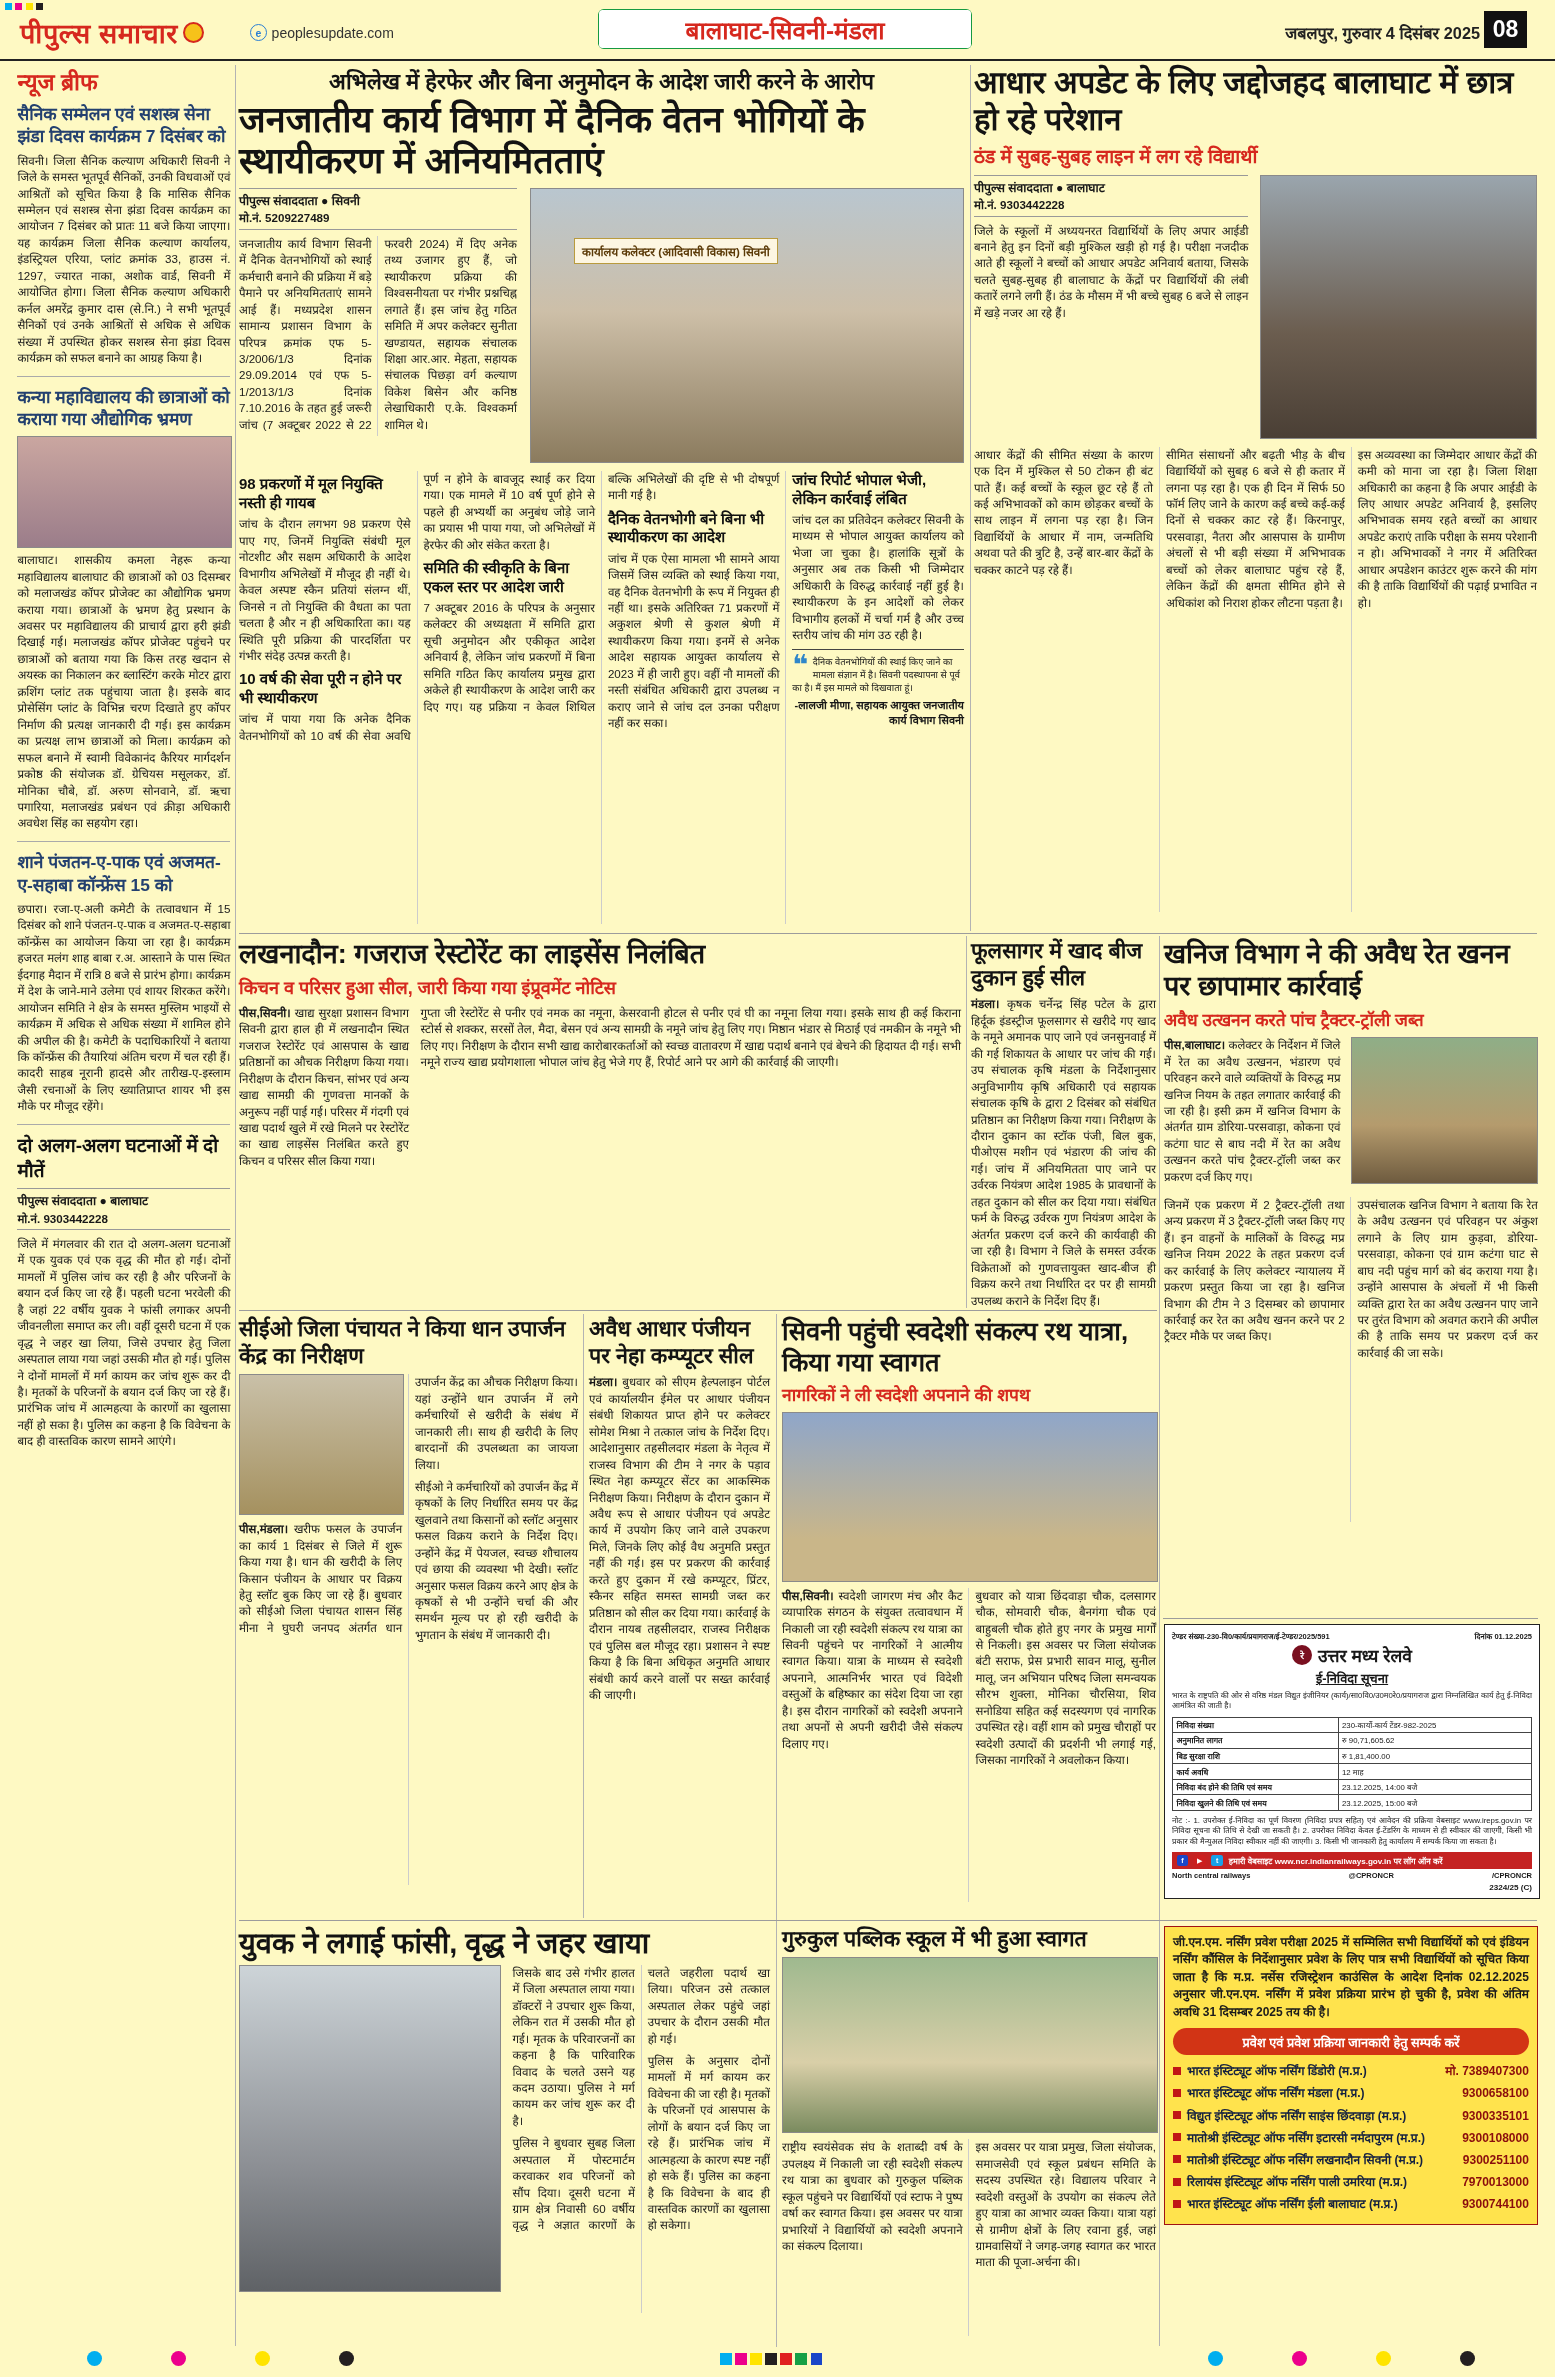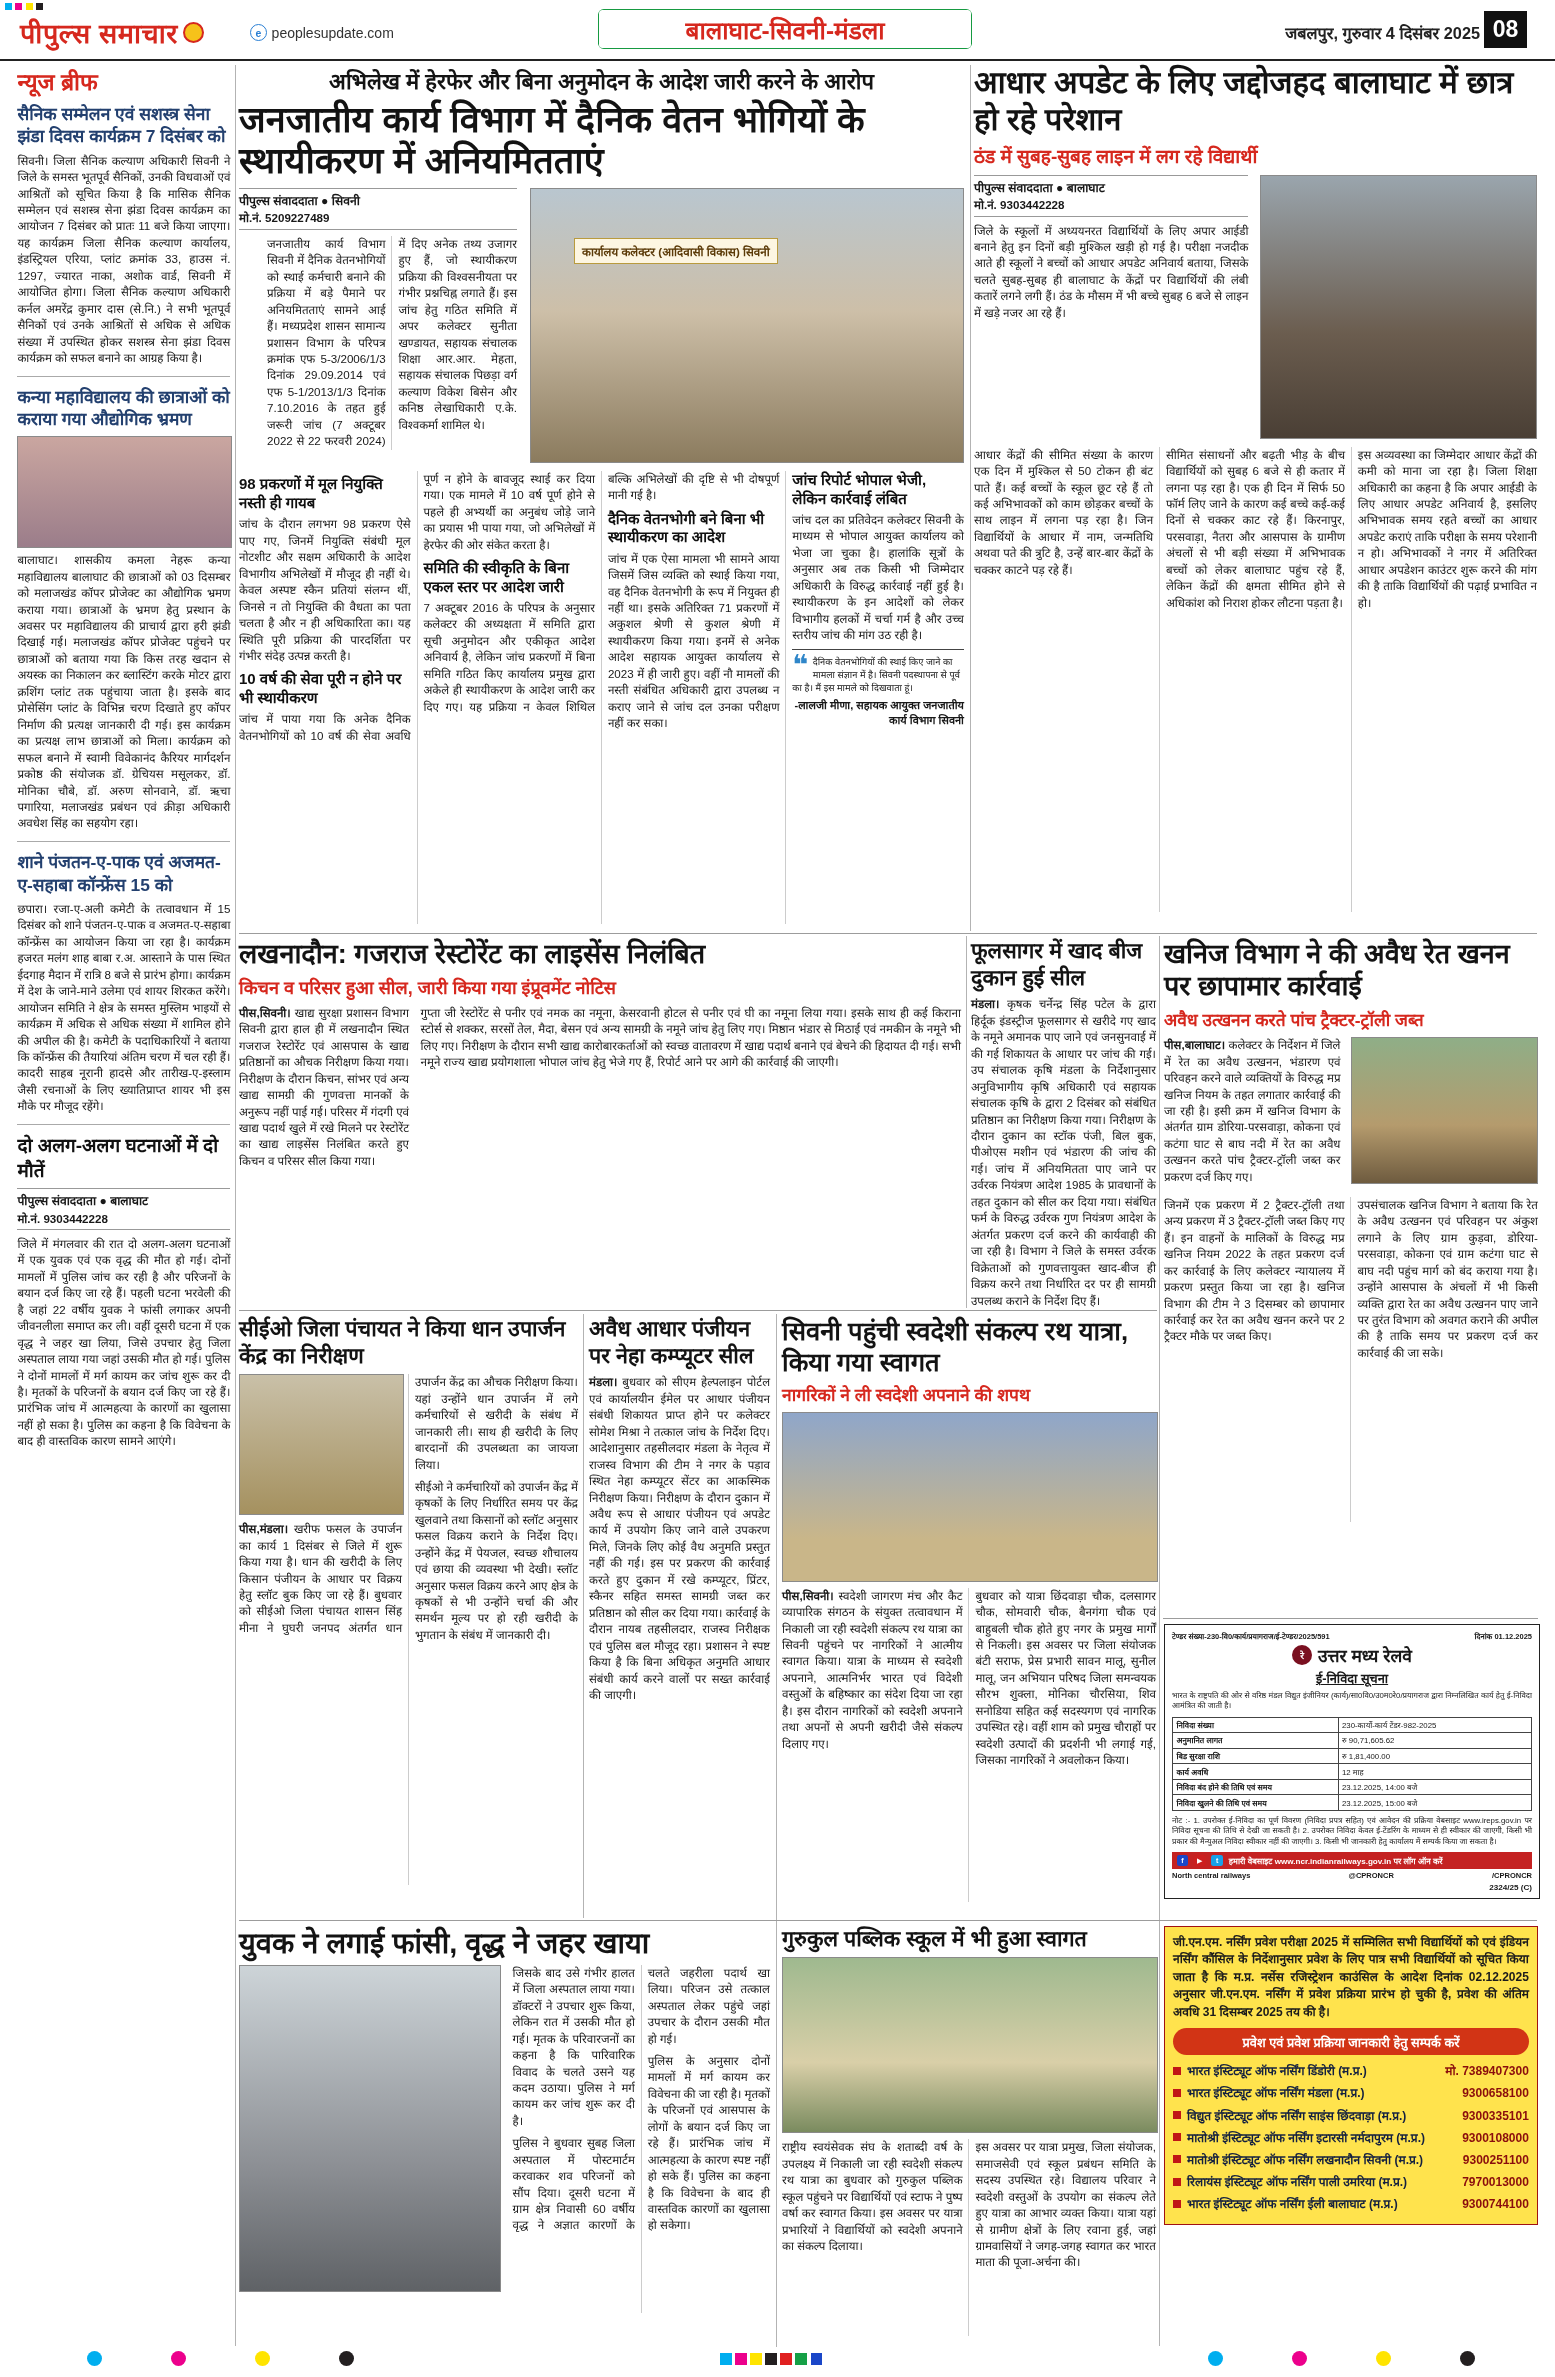--- a/index.html
+++ b/index.html
@@ -1,16 +1,16 @@
 <!DOCTYPE html>
 <html style="font-size:9.3px"><head>
 <meta charset="utf-8">
 <style>
   html,body{margin:0;padding:0;background:#888;}
-  .sheet{position:relative;width:1555px;height:2377px;background:#ffffff;
+  .sheet{position:relative;width:1555px;height:2377px;background:#fef9c3;
          font-family:"Liberation Sans","DejaVu Sans",sans-serif;color:#181818;overflow:hidden;}
   .abs{position:absolute;}
   
   .masthead{font-size:27px;font-weight:bold;color:#d6281e;letter-spacing:0.6px;display:flex;align-items:center;gap:4.6px;}
   .emblem{width:17.4px;height:17.4px;border-radius:50%;background:#f6c21a;border:2.3px solid #d6281e;display:inline-block;}
   .site{font-size:14px;color:#333;display:flex;align-items:center;gap:4.6px;}
   .e-circ{width:15px;height:15px;border:1.2px solid #2a7fd4;border-radius:50%;display:inline-flex;align-items:center;justify-content:center;color:#2a7fd4;font-weight:bold;font-size:10.5px;}
   .banner{background:#169a41;border-radius:5.8px;padding:1px;}
   .banner-in{background:#fff;border-radius:3.5px;padding:2.3px 16.3px;color:#d6281e;font-weight:bold;font-size:24.4px;text-align:center;}
   .dateline{font-size:16.3px;font-weight:bold;color:#222;}
@@ -157,21 +157,21 @@
 
   <div class="abs" style="left:239px;top:65px;width:725px;">
     <div class="kicker">अभिलेख में हेरफेर और बिना अनुमोदन के आदेश जारी करने के आरोप</div>
     <div class="hl-xxl">जनजातीय कार्य विभाग में दैनिक वेतन भोगियों के स्थायीकरण में अनियमितताएं</div>
     <div style="display:flex;gap:12.8px;">
       <div style="width:278px;" class="body">
         <div class="byline">
           <span>पीपुल्स संवाददाता ● सिवनी</span>
           <span class="phone">मो.नं. 5209227489</span>
         </div>
-        <div class="c2" style="column-rule:0.6px solid #ccc;margin-left:28px;">
+        <div class="c2" style="column-rule:0.6px solid #ccc;">
           <p>जनजातीय कार्य विभाग सिवनी में दैनिक वेतनभोगियों को स्थाई कर्मचारी बनाने की प्रक्रिया में बड़े पैमाने पर अनियमितताएं सामने आई हैं। मध्यप्रदेश शासन सामान्य प्रशासन विभाग के परिपत्र क्रमांक एफ 5-3/2006/1/3 दिनांक 29.09.2014 एवं एफ 5-1/2013/1/3 दिनांक 7.10.2016 के तहत हुई जरूरी जांच (7 अक्टूबर 2022 से 22 फरवरी 2024) में दिए अनेक तथ्य उजागर हुए हैं, जो स्थायीकरण प्रक्रिया की विश्वसनीयता पर गंभीर प्रश्नचिह्न लगाते हैं। इस जांच हेतु गठित समिति में अपर कलेक्टर सुनीता खण्डायत, सहायक संचालक शिक्षा आर.आर. मेहता, सहायक संचालक पिछड़ा वर्ग कल्याण विकेश बिसेन और कनिष्ठ लेखाधिकारी ए.के. विश्वकर्मा शामिल थे।</p>
         </div>
       </div>
       <div class="photo ph-build" style="width:432px;height:273px;flex:0 0 432px;">
         <div class="sign">कार्यालय कलेक्टर (आदिवासी विकास) सिवनी</div>
       </div>
     </div>
     <div class="c4 body" style="margin-top:8.1px;height:453px;">
       <div class="bhead">98 प्रकरणों में मूल नियुक्ति नस्ती ही गायब</div>
       <p>जांच के दौरान लगभग 98 प्रकरण ऐसे पाए गए, जिनमें नियुक्ति संबंधी मूल नोटशीट और सक्षम अधिकारी के आदेश विभागीय अभिलेखों में मौजूद ही नहीं थे। केवल अस्पष्ट स्कैन प्रतियां संलग्न थीं, जिनसे न तो नियुक्ति की वैधता का पता चलता है और न ही अधिकारिता का। यह स्थिति पूरी प्रक्रिया की पारदर्शिता पर गंभीर संदेह उत्पन्न करती है।</p>

